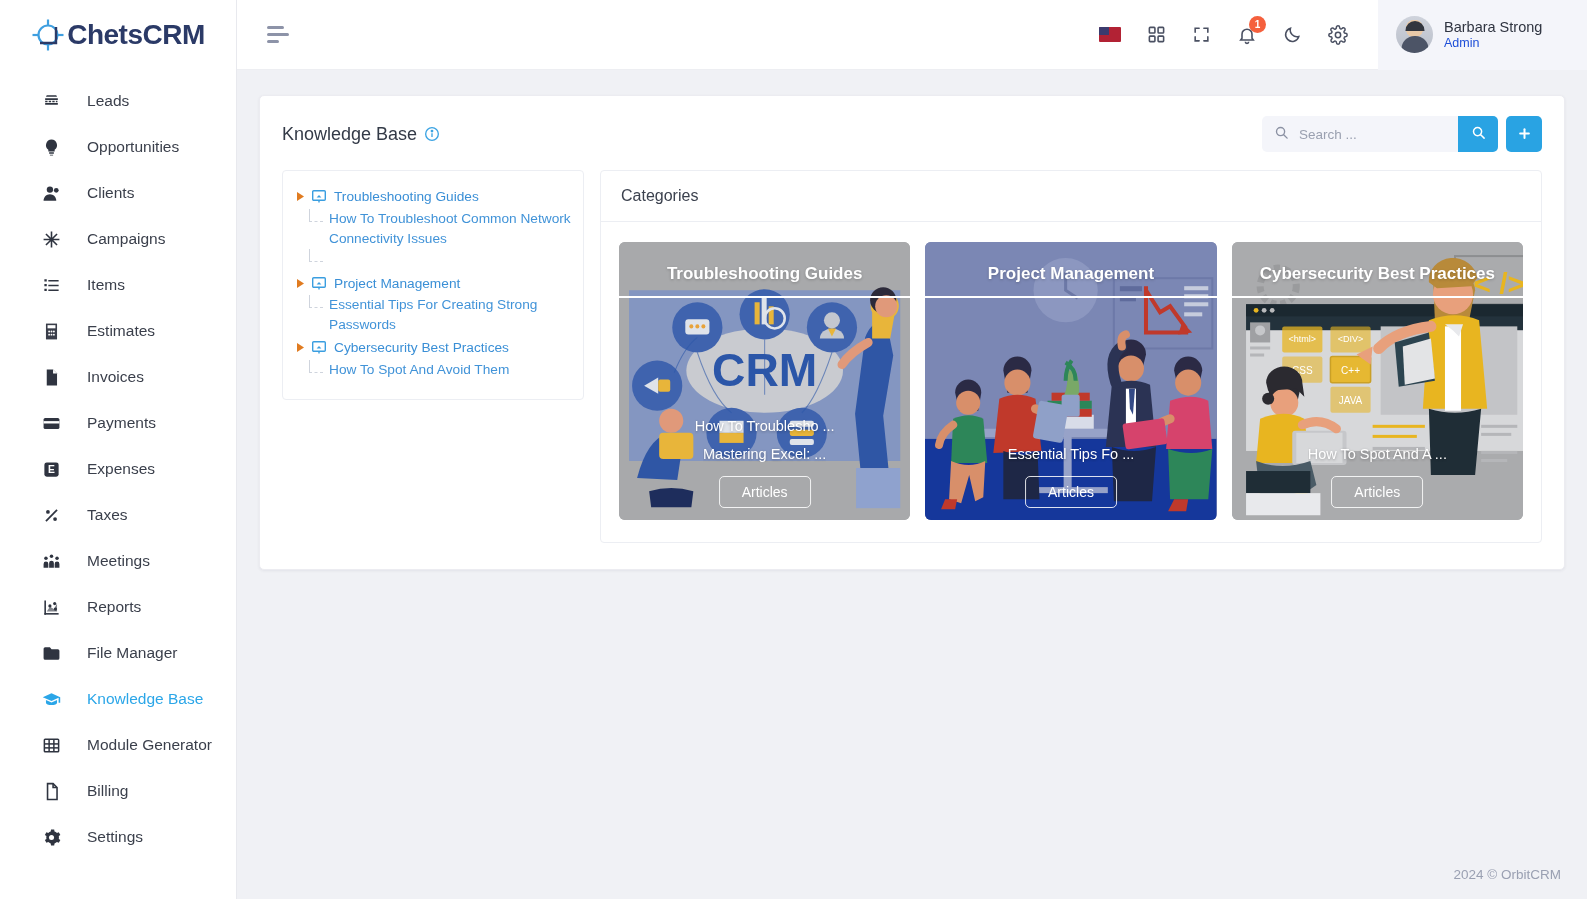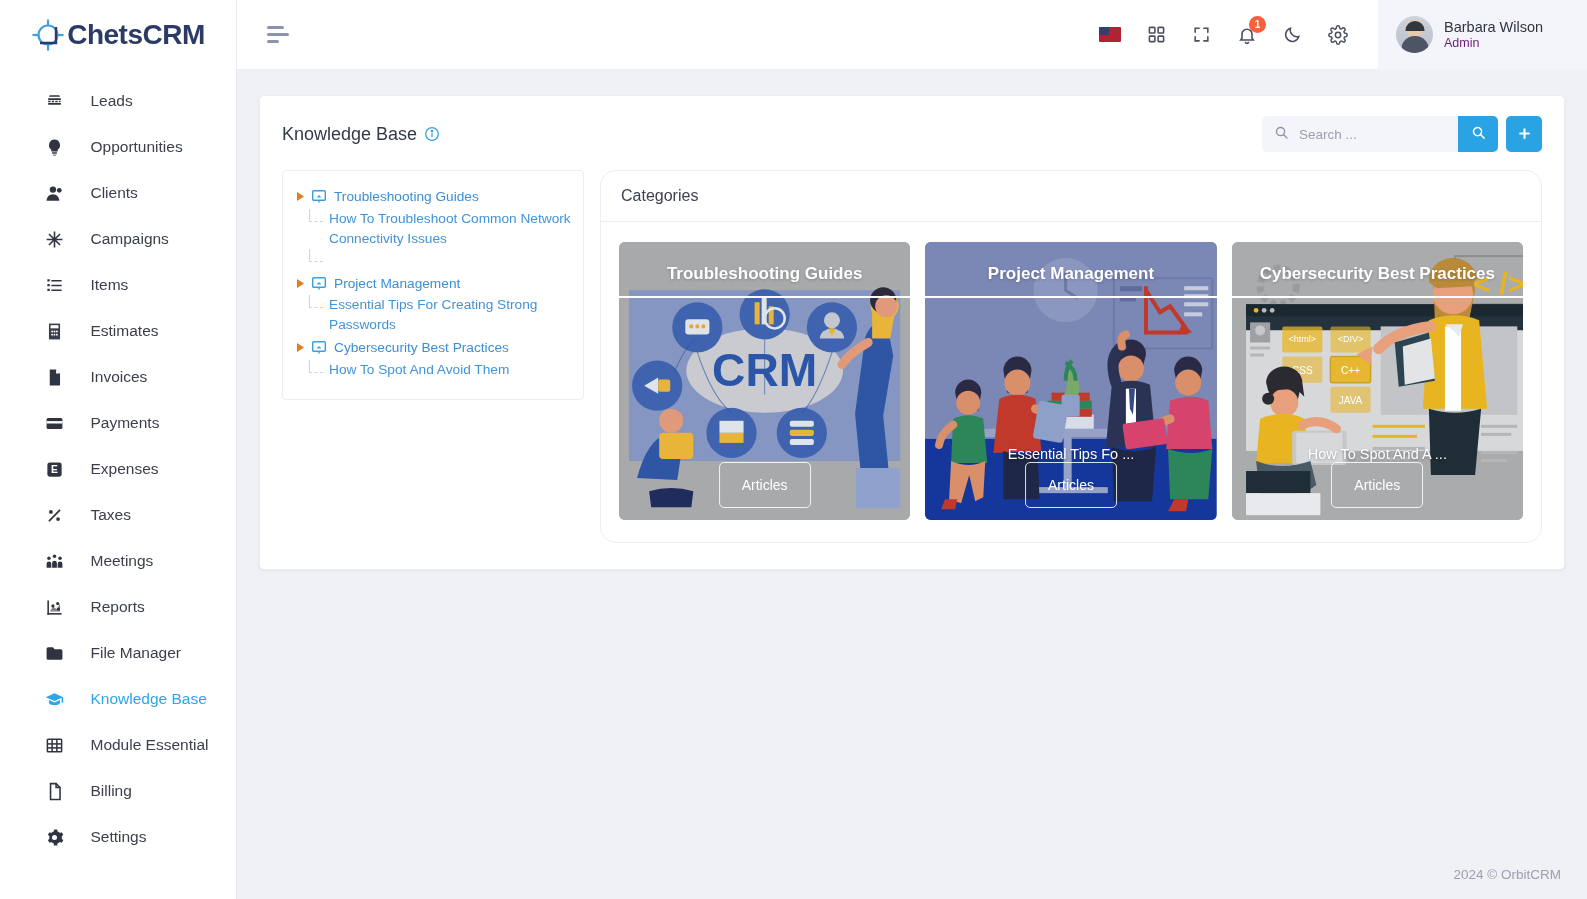--- a/index.html
+++ b/index.html
@@ -90,21 +90,21 @@
   .avatar::after {
     content: ""; position: absolute; left: 50%; top: 55%;
     transform: translateX(-50%);
     width: 27px; height: 22px; border-radius: 13px 13px 0 0; background: #4c5466;
   }
   .avatar::before {
     content: ""; position: absolute; left: 50%; top: 14%; transform: translateX(-50%);
     width: 19px; height: 10px; border-radius: 10px 10px 0 0; background: #32363f; z-index: 3;
   }
   .user-name { font-size: 14.5px; color: #2f3440; font-weight: 500; line-height: 1.25; }
-  .user-role { font-size: 12.5px; color: #701a75; line-height: 1.25; }
+  .user-role { font-size: 12.5px; color: #1d4ed8; line-height: 1.25; }
 
   .content { flex: 1; padding: 25px 22px 0 22px; overflow: hidden; }
 
   .panel {
     background: #fff; border-radius: 5px;
     box-shadow: 0 1px 3px rgba(40,45,70,.07);
     border: 1px solid #ececf1;
   }
   .panel-head {
     display: flex; align-items: center; justify-content: space-between;
@@ -168,21 +168,21 @@
   .elbow::before {
     content: ""; position: absolute; left: 2px; top: -2px; width: 1px; height: 12px; background: #cfd4dd;
   }
   .elbow::after {
     content: ""; position: absolute; left: 2px; top: 10px; width: 14px; height: 1px;
     border-top: 1px dashed #cfd4dd;
   }
   .tree-child .tree-label { color: #4193d8; }
 
   
-  .cat-box { flex: 1; border: 1px solid #eceef3; border-radius: 16px; min-width: 0; }
+  .cat-box { flex: 1; border: 1px solid #eceef3; border-radius: 4px; min-width: 0; }
   .cat-head {
     padding: 16px 20px; font-size: 16px; color: #3b414e;
     border-bottom: 1px solid #eceef3;
   }
   .cards { display: flex; gap: 15px; padding: 20px 18px 22px 18px; }
   .card {
     flex: 1; height: 278px; border-radius: 6px; position: relative;
     overflow: hidden; cursor: pointer; min-width: 0;
   }
   .card-title {
@@ -198,21 +198,21 @@
     position: absolute; left: 0; right: 0; bottom: 58px; z-index: 6;
     display: flex; flex-direction: column; align-items: center; gap: 12px;
   }
   .card-link {
     color: #fff; font-size: 14.5px; text-shadow: 0 1px 3px rgba(0,0,0,.3);
     white-space: nowrap; overflow: hidden; text-overflow: ellipsis; max-width: 92%;
   }
   .card-btn {
     position: absolute; bottom: 12px; left: 50%; transform: translateX(-50%);
     border: 1px solid rgba(255,255,255,.85); border-radius: 5px;
-    color: #fff; font-size: 14px; padding: 14px 22px; z-index: 6;
+    color: #fff; font-size: 14px; padding: 7px 22px; z-index: 6;
     background: transparent; cursor: pointer;
     font-family: "Liberation Sans", sans-serif;
   }
 
   
   .illus { position: absolute; inset: 0; }
 
   .footer {
     height: 50px; display: flex; align-items: center; justify-content: flex-end;
     padding-right: 26px; color: #9aa0b2; font-size: 13.5px;
@@ -392,21 +392,21 @@
       <div class="nav-item">
         <span class="nav-icon">
           <svg viewBox="0 0 24 24" fill="none" stroke="currentColor" stroke-width="1.9">
               <rect x="3" y="4" width="18" height="16" rx="1"></rect>
               <line x1="3" y1="10" x2="21" y2="10"></line>
               <line x1="3" y1="15" x2="21" y2="15"></line>
               <line x1="9" y1="4" x2="9" y2="20"></line>
               <line x1="15" y1="4" x2="15" y2="20"></line>
             </svg>
         </span>
-        <span>Module Essential</span>
+        <span>Module Generator</span>
       </div>
 
       <div class="nav-item">
         <span class="nav-icon">
           <svg viewBox="0 0 24 24" fill="none" stroke="currentColor" stroke-width="2">
               <path d="M7 2h7l5 5v15H7z"></path>
               <path d="M14 2v5h5"></path>
             </svg>
         </span>
         <span>Billing</span>
@@ -480,21 +480,21 @@
             <svg width="20" height="20" viewBox="0 0 24 24" fill="none" stroke="currentColor" stroke-width="1.8">
               <circle cx="12" cy="12" r="3.2"></circle>
               <path d="M19.4 15a1.6 1.6 0 00.3 1.8l.1.1a2 2 0 11-2.8 2.8l-.1-.1a1.6 1.6 0 00-1.8-.3 1.6 1.6 0 00-1 1.5V21a2 2 0 11-4 0v-.1a1.6 1.6 0 00-1-1.5 1.6 1.6 0 00-1.8.3l-.1.1a2 2 0 11-2.8-2.8l.1-.1a1.6 1.6 0 00.3-1.8 1.6 1.6 0 00-1.5-1H3a2 2 0 110-4h.1a1.6 1.6 0 001.5-1 1.6 1.6 0 00-.3-1.8l-.1-.1a2 2 0 112.8-2.8l.1.1a1.6 1.6 0 001.8.3H9a1.6 1.6 0 001-1.5V3a2 2 0 114 0v.1a1.6 1.6 0 001 1.5 1.6 1.6 0 001.8-.3l.1-.1a2 2 0 112.8 2.8l-.1.1a1.6 1.6 0 00-.3 1.8V9a1.6 1.6 0 001.5 1H21a2 2 0 110 4h-.1a1.6 1.6 0 00-1.5 1z"></path>
             </svg>
           </span>
         </div>
 
         <div class="user-box">
           <span class="avatar"></span>
           <span>
-            <div class="user-name">Barbara Wilson</div>
+            <div class="user-name">Barbara Strong</div>
             <div class="user-role">Admin</div>
           </span>
         </div>
       </div>
     </header>
 
     <div class="content">
       <section class="panel">
 
         <div class="panel-head">
@@ -657,20 +657,24 @@
                   <circle cx="266" cy="64" r="11" fill="#e0997a"></circle>
                   <path d="M248 100q-18 10-26 22" stroke="#e0997a" stroke-width="9" fill="none" stroke-linecap="round"></path>
                   <rect x="236" y="225" width="44" height="40" fill="#8fa2ce"></rect>
                   <path d="M18 235q10-38 30-44l16 6-6 40z" fill="#2f56a5"></path>
                   <circle cx="52" cy="178" r="12" fill="#e0997a"></circle>
                   <rect x="40" y="190" width="34" height="26" rx="4" fill="#e8b53a"></rect>
                   <path d="M30 248q22-6 44 0l-2 16H32z" fill="#1e2d5c"></path>
                 </svg>
                 <div class="card-title">Troubleshooting Guides</div>
                 <div class="card-rule"></div>
+                <div class="card-links">
+                  <a class="card-link">How To Troublesho ...</a>
+                  <a class="card-link">Mastering Excel: ...</a>
+                </div>
                 <button class="card-btn">Articles</button>
               </div>
 
               <div class="card" style="background:#7b87b4">
                 <svg class="illus" viewBox="0 0 290 278" preserveAspectRatio="xMidYMid slice">
                   <rect width="290" height="278" fill="#7b87b4"></rect>
                   <rect y="196" width="290" height="82" fill="#15379b"></rect>
                   <circle cx="140" cy="48" r="32" fill="#8c97c0"></circle>
                   <path d="M140 30v18l12 8" stroke="#6c78a6" stroke-width="3" fill="none"></path>
                   <rect x="188" y="36" width="98" height="70" fill="none" stroke="#6d79a8" stroke-width="2"></rect>

